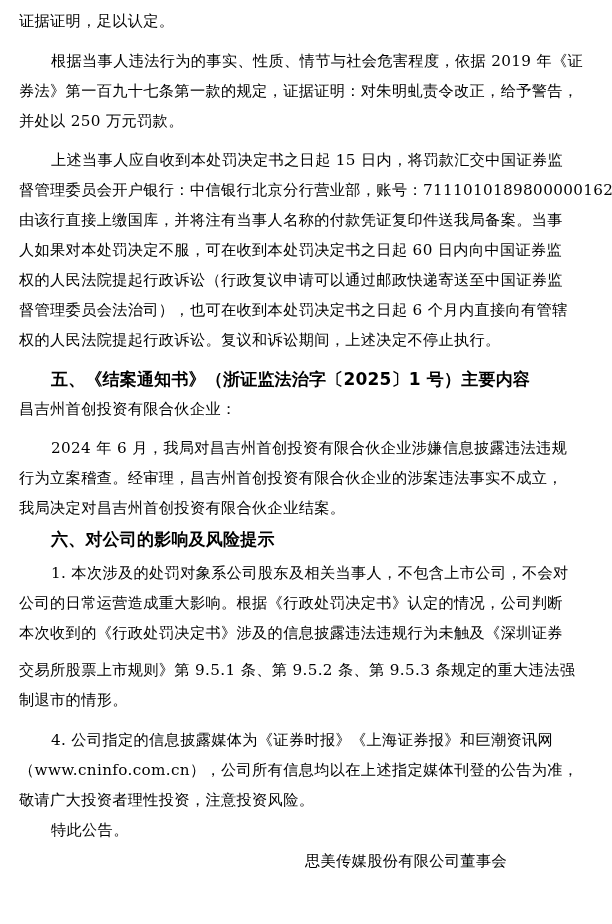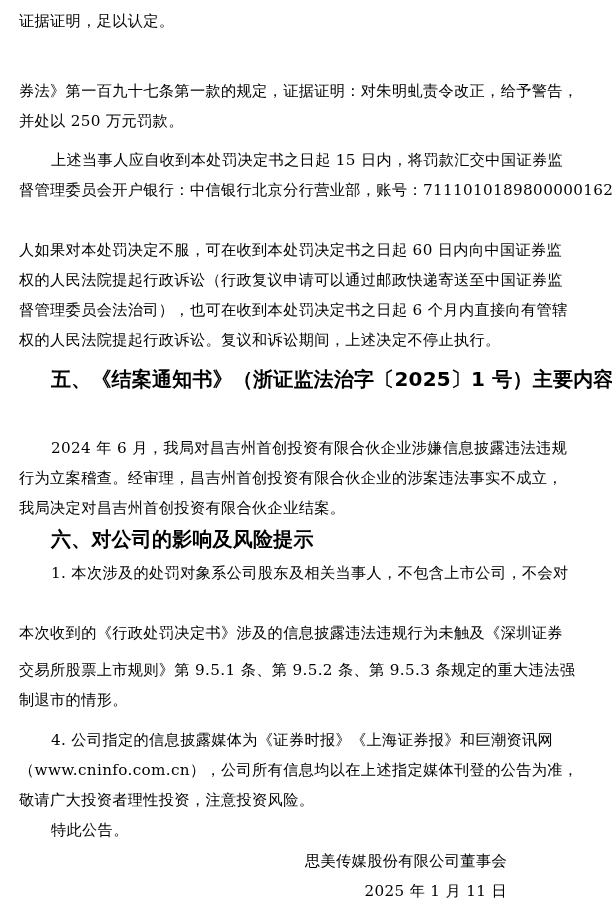--- a/index.html
+++ b/index.html
@@ -12,47 +12,50 @@
     .page { position: absolute; left: 0; top: 0; width: 529px; height: 924px; }
     .line {
       position: absolute;
       left: 19px;
       white-space: nowrap;
       font-size: 15.2px;
       line-height: 20px;
       letter-spacing: 0.35px;
     }
     .indent { left: 51px; }
-    .heading { font-family: "DejaVu Sans", "Liberation Sans", sans-serif; font-weight: bold; font-size: 20px; letter-spacing: 0.2px; }
+    .heading { font-family: "DejaVu Sans", "Liberation Sans", sans-serif; font-weight: bold; font-size: 17px; letter-spacing: 0.2px; }
     .right { left: auto; right: 22px; text-align: right; }
   </style>
 </head>
 <body>
 
 <div class="page">
   <div class="line" style="top:11px">证据证明，足以认定。</div>
+  <div class="line indent" style="top:51px">根据当事人违法行为的事实、性质、情节与社会危害程度，依据 2019 年《证</div>
   <div class="line" style="top:81px">券法》第一百九十七条第一款的规定，证据证明：对朱明虬责令改正，给予警告，</div>
   <div class="line" style="top:111px">并处以 250 万元罚款。</div>
   <div class="line indent" style="top:150px">上述当事人应自收到本处罚决定书之日起 15 日内，将罚款汇交中国证券监</div>
   <div class="line" style="top:180px">督管理委员会开户银行：中信银行北京分行营业部，账号：7111010189800000162，</div>
+  <div class="line" style="top:210px">由该行直接上缴国库，并将注有当事人名称的付款凭证复印件送我局备案。当事</div>
   <div class="line" style="top:240px">人如果对本处罚决定不服，可在收到本处罚决定书之日起 60 日内向中国证券监</div>
   <div class="line" style="top:270px">权的人民法院提起行政诉讼（行政复议申请可以通过邮政快递寄送至中国证券监</div>
   <div class="line" style="top:300px">督管理委员会法治司），也可在收到本处罚决定书之日起 6 个月内直接向有管辖</div>
   <div class="line" style="top:330px">权的人民法院提起行政诉讼。复议和诉讼期间，上述决定不停止执行。</div>
 
   <div class="line indent heading" style="top:369px">五、《结案通知书》（浙证监法治字〔2025〕1 号）主要内容</div>
+  <div class="line" style="top:399px">昌吉州首创投资有限合伙企业：</div>
   <div class="line indent" style="top:438px">2024 年 6 月，我局对昌吉州首创投资有限合伙企业涉嫌信息披露违法违规</div>
   <div class="line" style="top:468px">行为立案稽查。经审理，昌吉州首创投资有限合伙企业的涉案违法事实不成立，</div>
   <div class="line" style="top:498px">我局决定对昌吉州首创投资有限合伙企业结案。</div>
 
   <div class="line indent heading" style="top:529px">六、对公司的影响及风险提示</div>
   <div class="line indent" style="top:563px">1. 本次涉及的处罚对象系公司股东及相关当事人，不包含上市公司，不会对</div>
+  <div class="line" style="top:593px">公司的日常运营造成重大影响。根据《行政处罚决定书》认定的情况，公司判断</div>
   <div class="line" style="top:623px">本次收到的《行政处罚决定书》涉及的信息披露违法违规行为未触及《深圳证券</div>
   <div class="line" style="top:660px">交易所股票上市规则》第 9.5.1 条、第 9.5.2 条、第 9.5.3 条规定的重大违法强</div>
   <div class="line" style="top:690px">制退市的情形。</div>
   <div class="line indent" style="top:730px">4. 公司指定的信息披露媒体为《证券时报》《上海证券报》和巨潮资讯网</div>
   <div class="line" style="top:760px">（www.cninfo.com.cn），公司所有信息均以在上述指定媒体刊登的公告为准，</div>
   <div class="line" style="top:790px">敬请广大投资者理性投资，注意投资风险。</div>
 
   <div class="line indent" style="top:820px">特此公告。</div>
   <div class="line right" style="top:851px">思美传媒股份有限公司董事会</div>
-  <div class="line right" style="top:881px">2025 年 1 月 11 日</div>
 </div>
 
 </body></html>

